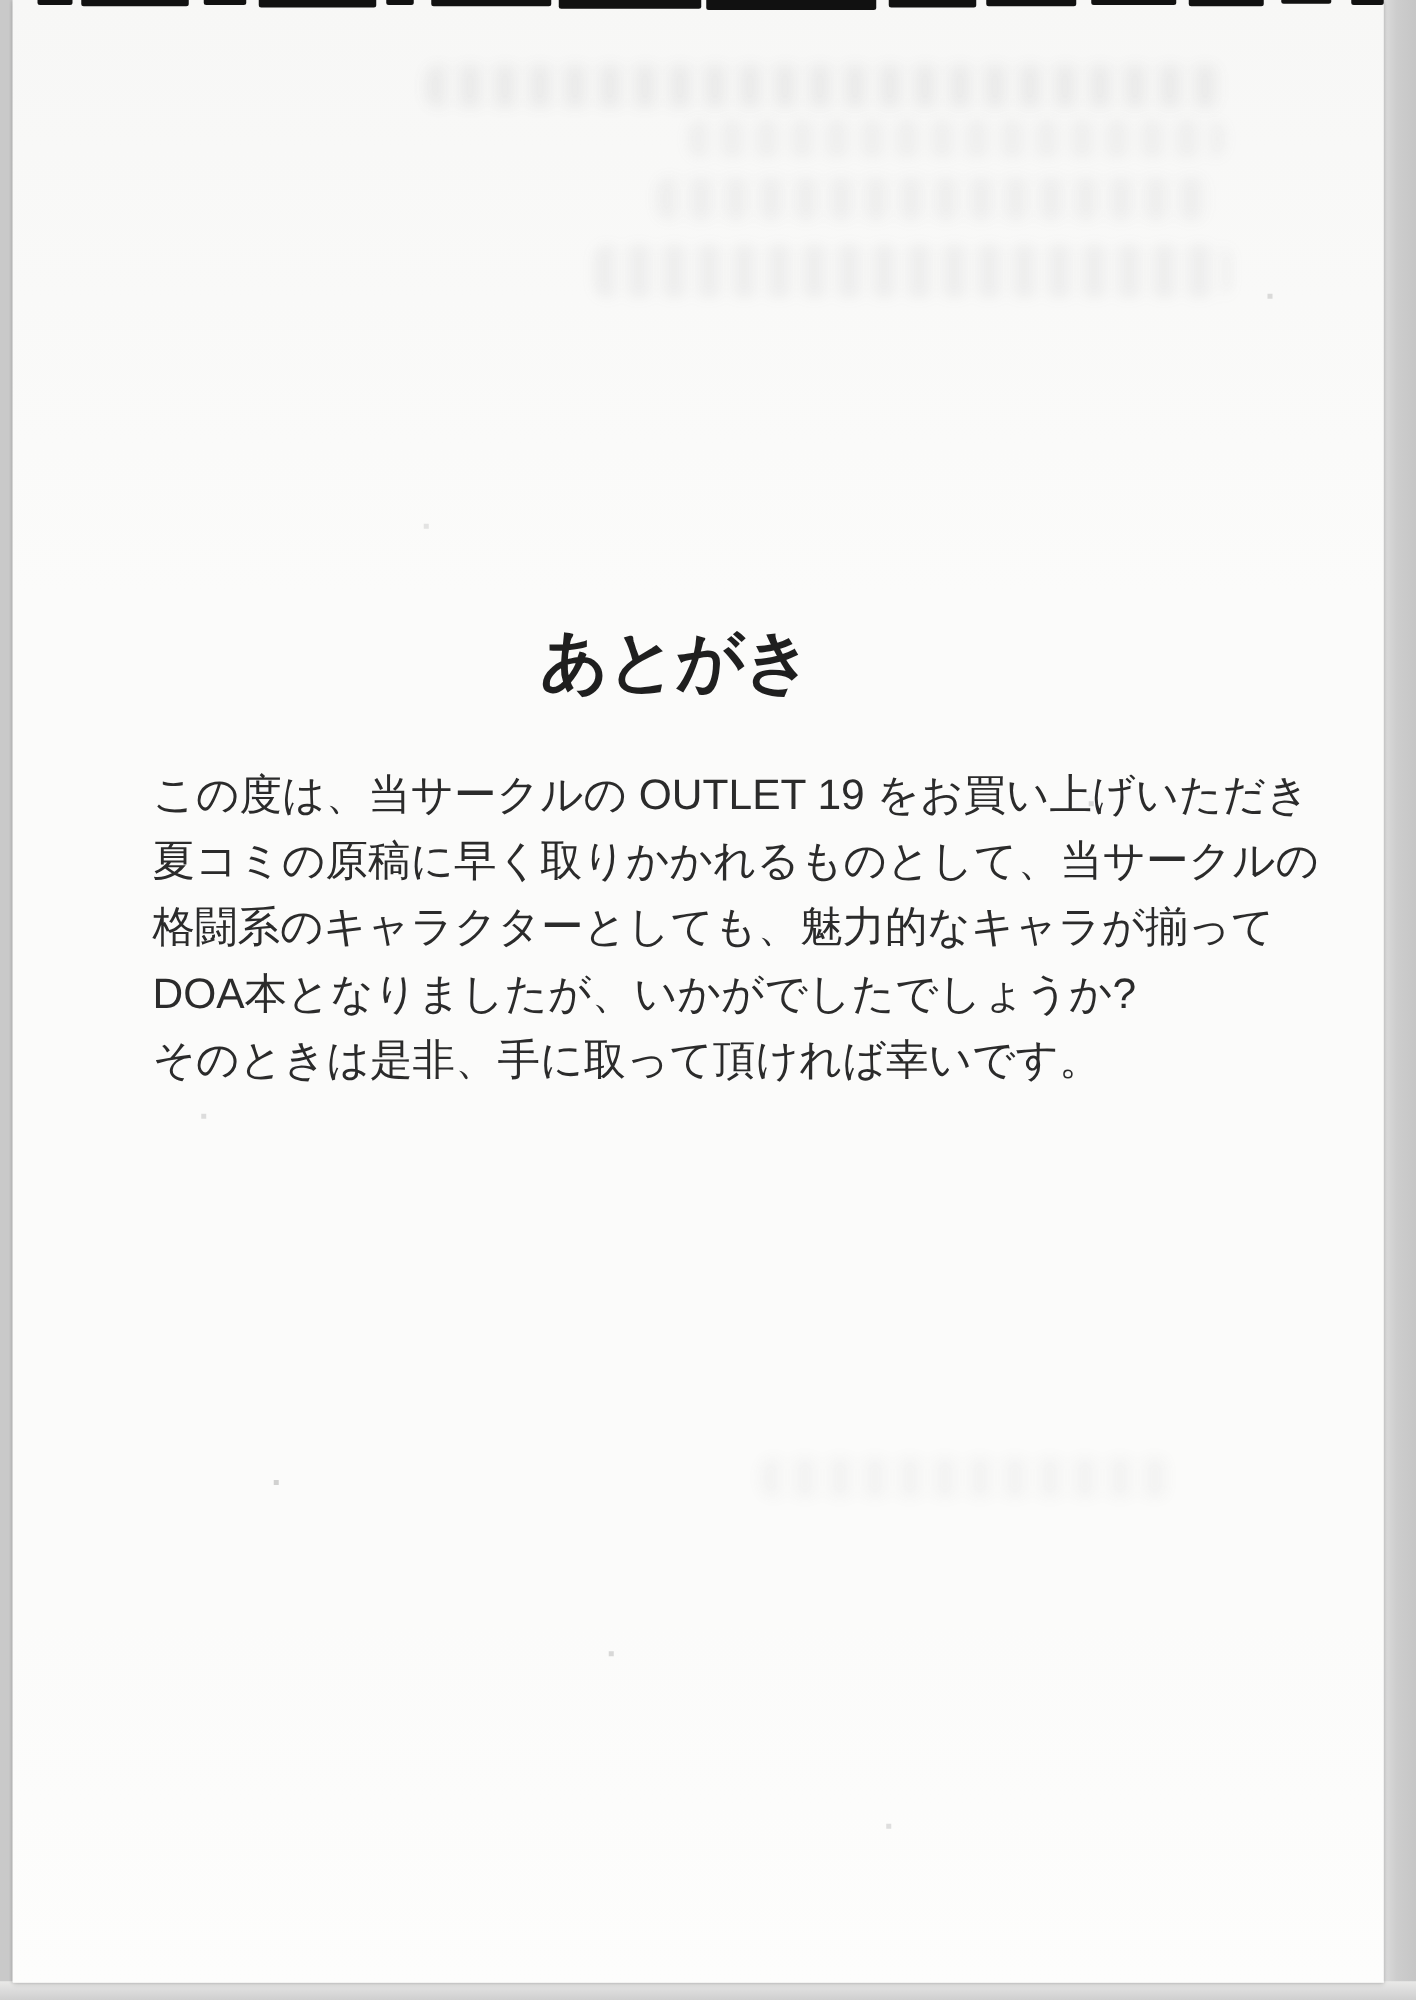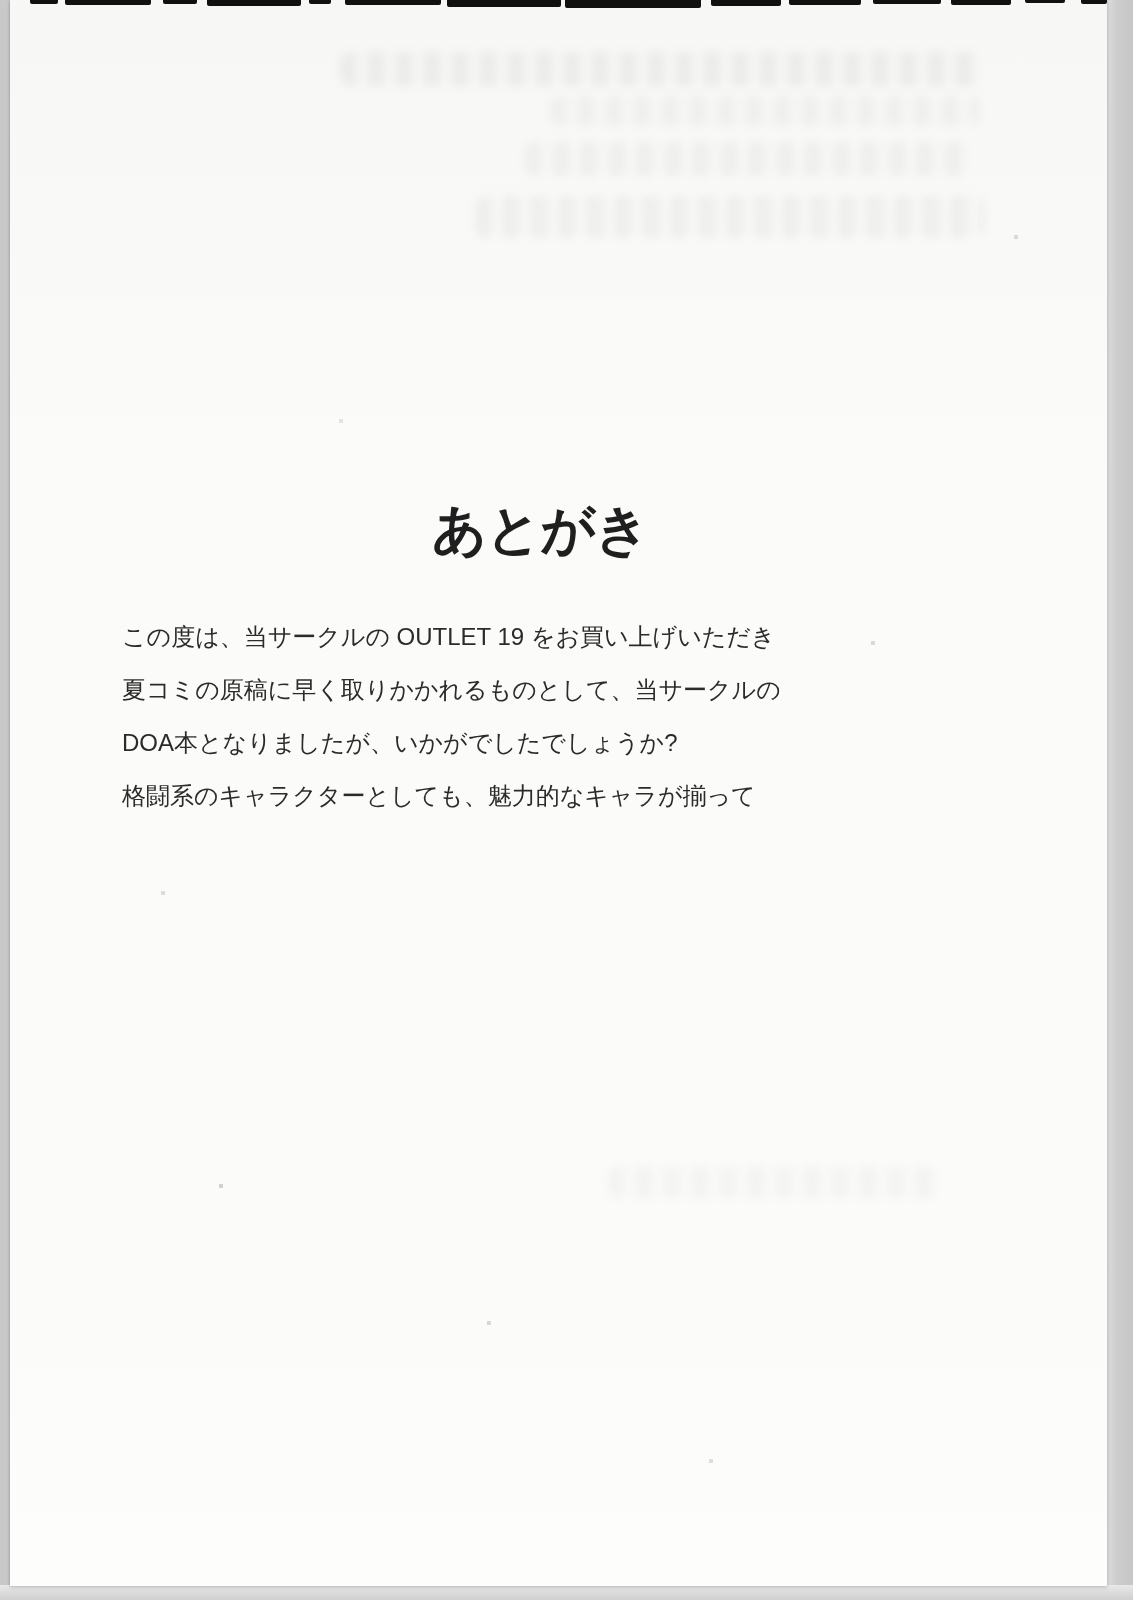--- a/index.html
+++ b/index.html
@@ -77,21 +77,21 @@
   }
   
   .afterword {
     position: absolute;
     left: 112px; top: 610px;
     width: 920px;
     color: #2b2b2b;
   }
   .afterword p {
     margin: 0;
-    font-size: 24px;
+    font-size: 34px;
     line-height: 53px;
     letter-spacing: 0px;
     white-space: nowrap;
   }
 </style>
 </head>
 <body>
 
 <div class="scan">
 
@@ -122,18 +122,19 @@
     <div class="ghost g3"></div>
     <div class="ghost g4"></div>
     <div class="ghost g5"></div>
     <div class="specks"></div>
 
     <h1 class="title">あとがき</h1>
 
     <div class="afterword">
       <p>この度は、当サークルの OUTLET 19 をお買い上げいただき</p>
       <p>夏コミの原稿に早く取りかかれるものとして、当サークルの</p>
+      <p>格闘系のキャラクターとしても、魅力的なキャラが揃って</p>
       <p>DOA本となりましたが、いかがでしたでしょうか?</p>
-      <p>格闘系のキャラクターとしても、魅力的なキャラが揃って</p>
+      <p>そのときは是非、手に取って頂ければ幸いです。</p>
     </div>
 
   </div>
 </div>
 
 </body></html>

